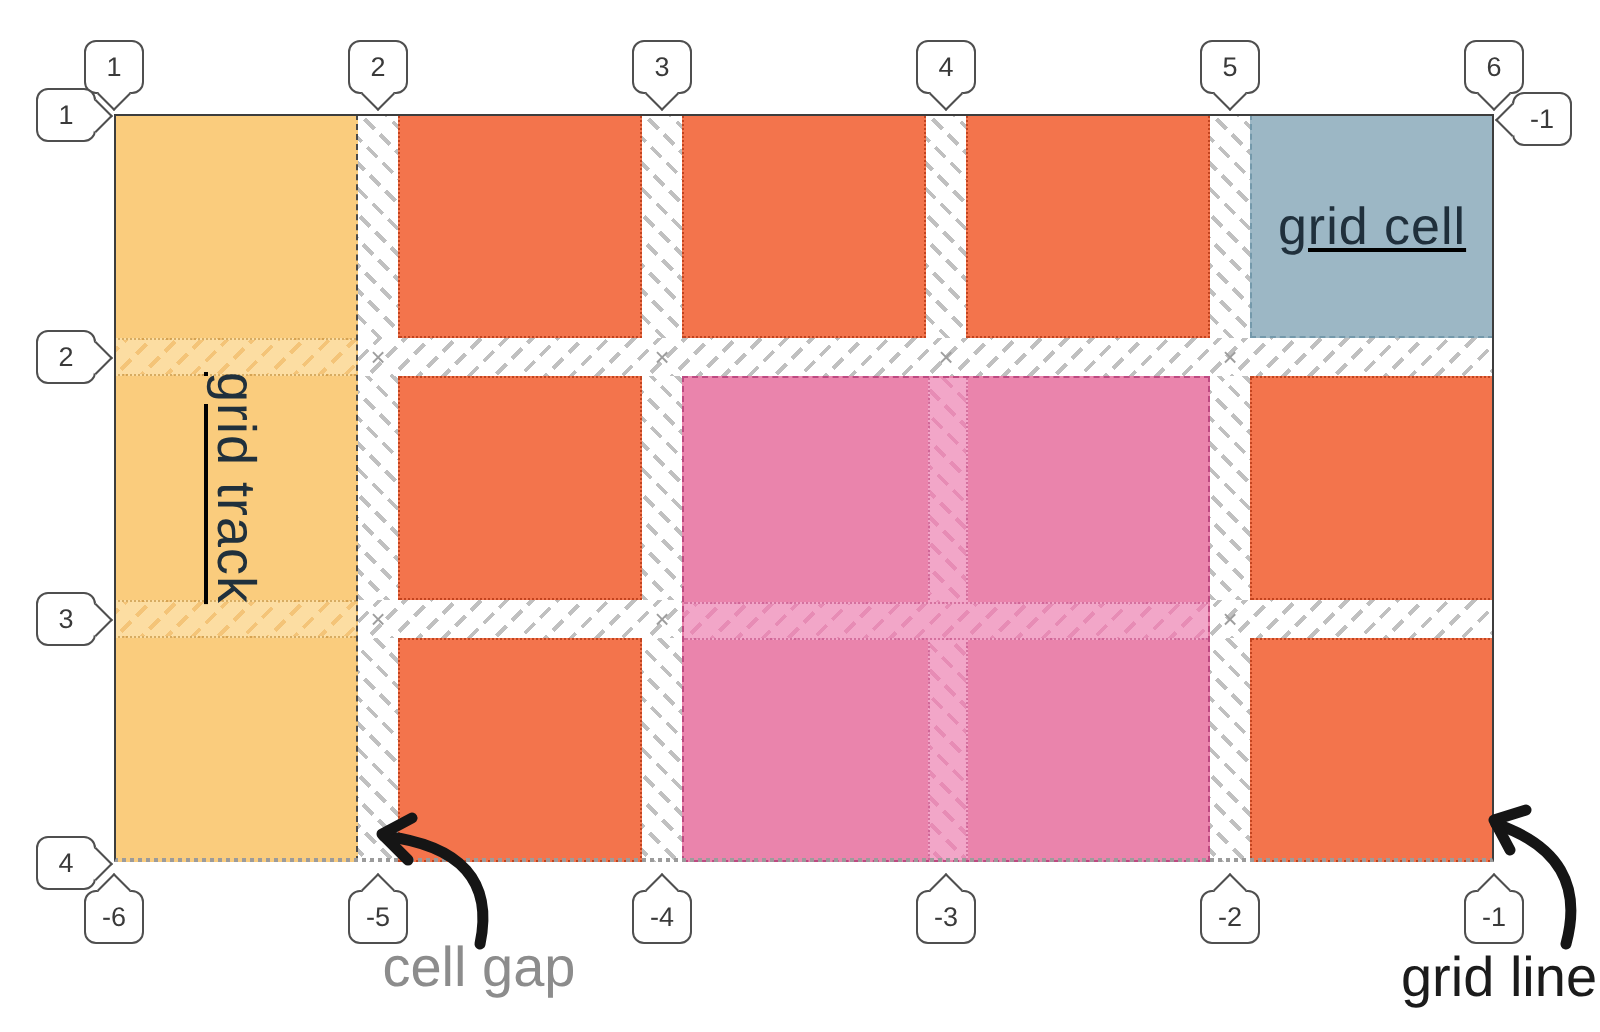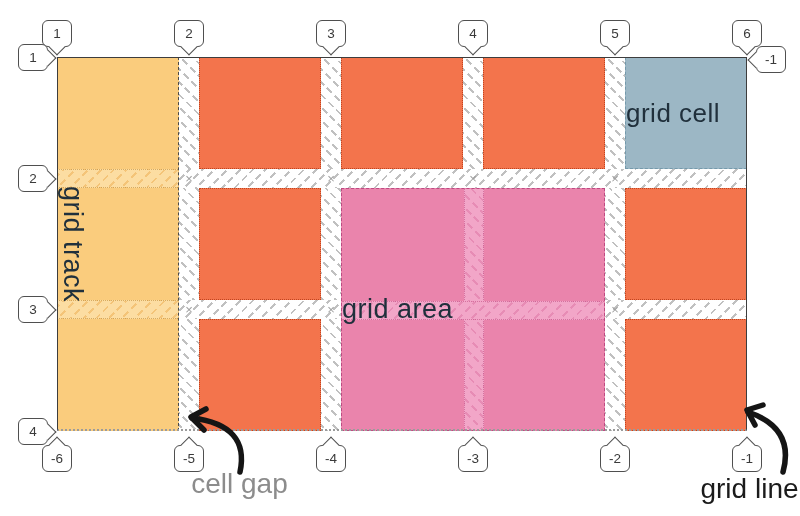--- a/index.html
+++ b/index.html
@@ -17,21 +17,21 @@
   .hgap{position:absolute;left:0;width:690px;height:19px;z-index:1;background-color:#fff;
     background-image:
       repeating-linear-gradient(45deg,#fff 0 4px,rgba(255,255,255,0) 4px 11px),
       repeating-linear-gradient(135deg,transparent 0 3px,#c0c0c0 3px 5px,transparent 5px 9px);}
   .gapx{position:absolute;width:20px;height:19px;z-index:2;display:flex;align-items:center;
         justify-content:center;}
   .gapx::before{content:"\00d7";color:#9e9e9e;font-size:13px;line-height:1;}
 
   
   .cell{position:absolute;box-sizing:border-box;z-index:2;display:flex;align-items:center;
-        }
+        justify-content:center;text-decoration:underline;}
   .cell.orange{background:#f3744c;border:1.4px dotted #c2441f;}
   .cell.blue{background:#9cb7c5;border:1.4px dashed #7499ab;}
   .cell.track{background:#facc7d;border-right:1.5px dashed #4a4a4a;}
   .cell.area{background:#ea84ac;border:1.4px dashed #bd4a82;}
 
   .track-band{position:absolute;left:0;width:100%;height:19px;box-sizing:border-box;
     background-color:#fcdda2;
     background-image:
       repeating-linear-gradient(45deg,#fcdda2 0 4px,rgba(255,255,255,0) 4px 11px),
       repeating-linear-gradient(135deg,transparent 0 3px,#f4c478 3px 5px,transparent 5px 9px);
@@ -115,21 +115,20 @@
     <div class="cell orange" style="left:142px;top:262px;width:122px;height:112px"></div>
     <div class="cell orange" style="left:568px;top:262px;width:122px;height:112px"></div>
 
     <div class="cell blue" style="left:568px;top:0;width:122px;height:112px">
       <span class="cell-label">grid cell</span>
     </div>
 
     <div class="cell area" style="left:284px;top:131px;width:264px;height:243px">
       <div class="area-vband"></div>
       <div class="area-hband"></div>
-      <span class="cell-label">grid area</span>
     </div>
 
     <div class="frame"></div>
   </div>
 
   <div class="tag tag-top" style="left:42px;top:20px">1</div>
   <div class="tag tag-top" style="left:174px;top:20px">2</div>
   <div class="tag tag-top" style="left:316px;top:20px">3</div>
   <div class="tag tag-top" style="left:458px;top:20px">4</div>
   <div class="tag tag-top" style="left:600px;top:20px">5</div>

